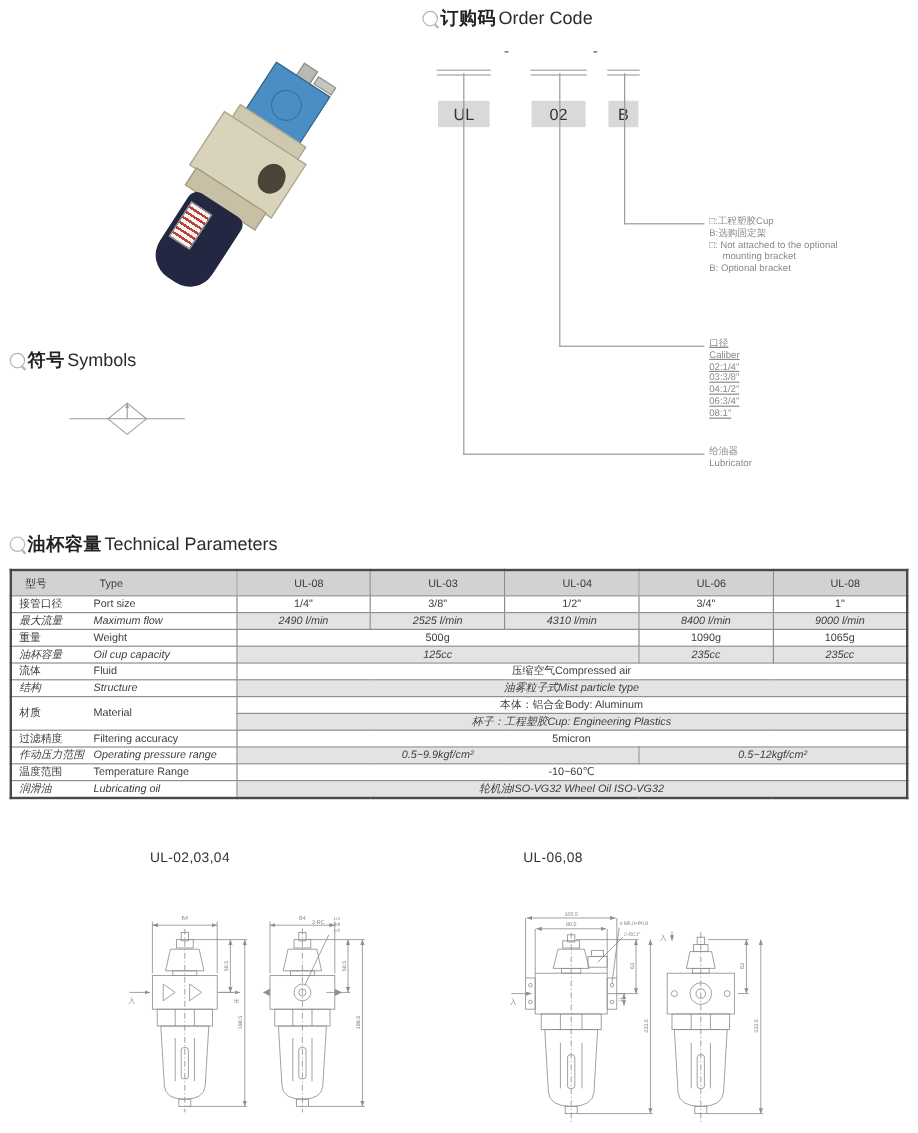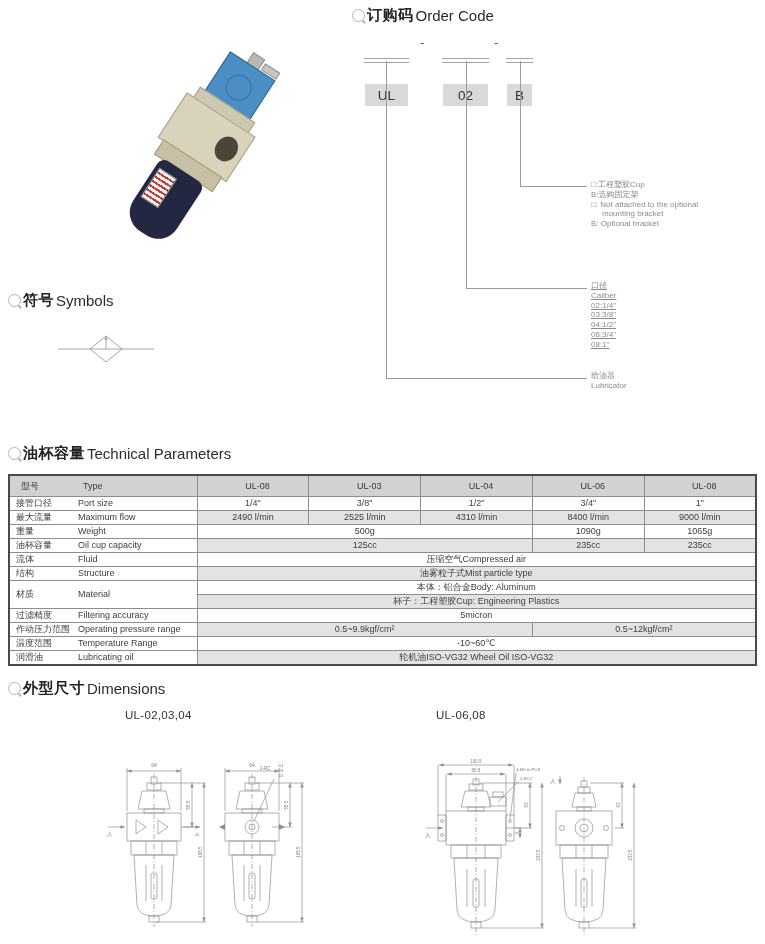--- a/index.html
+++ b/index.html
@@ -37,21 +37,21 @@
             background:repeating-linear-gradient(180deg,#f4f4f4 0 3px,#c23d35 3px 5px);border:1px solid #999;}
 
   
   #tp-table{position:absolute;left:8px;top:474px;width:749px;border-collapse:collapse;table-layout:fixed;
             font-size:9px;color:#3d3d3d;}
   #tp-table td{border:1px solid #8e8e8e;height:13px;padding:0 2px;text-align:center;line-height:11px;overflow:hidden;}
   #tp-table{border:2px solid #4a4a4a;}
   #tp-table .lblcell{text-align:left;padding-left:6px;}
   #tp-table .lblcell .zh{display:inline-block;width:62px;}
   #tp-table .hrow td{background:#d2d2d2;height:20px;color:#3a3a3a;padding-left:11px;}
-  #tp-table .alt td{background:#e3e3e3;}
+  #tp-table .alt td{background:#e3e3e3;font-style:italic;}
   #tp-table .alt td.whitelbl{background:#fff;}
 
   
   .dim-label{position:absolute;font-size:11.5px;color:#333;letter-spacing:.3px;}
   svg text{fill:#808080;stroke:none;font-family:"Liberation Sans","DejaVu Sans",sans-serif;}
 </style>
 </head>
 <body>
 
 <div id="page">
@@ -210,25 +210,20 @@
       <td class="lblcell"><span class="zh">温度范围</span><span>Temperature Range</span></td>
       <td colspan="5">-10~60℃</td>
     </tr>
     <tr class="alt">
       <td class="lblcell whitelbl"><span class="zh">润滑油</span><span>Lubricating oil</span></td>
       <td colspan="5">轮机油ISO-VG32 Wheel Oil ISO-VG32</td>
     </tr>
   </tbody>
     </table>
 
-  <div class="sec-head" style="left:8px;top:679px;">
-    <span class="q-icon"></span>
-    <span class="zh">外型尺寸</span>
-    <span class="en">Dimensions</span>
-  </div>
 
   <div class="dim-label" style="left:125px;top:709px;">UL-02,03,04</div>
   <div class="dim-label" style="left:436px;top:709px;">UL-06,08</div>
 
   <svg style="position:absolute;left:104px;top:757px;" width="210" height="186" viewBox="0 0 210 186">
     <defs>
       <marker id="a1" markerWidth="7" markerHeight="5" refX="6.5" refY="2.5" orient="auto-start-reverse">
         <path d="M0,0L6.5,2.5L0,5z" fill="#8f8f8f"></path>
       </marker>
     </defs>

